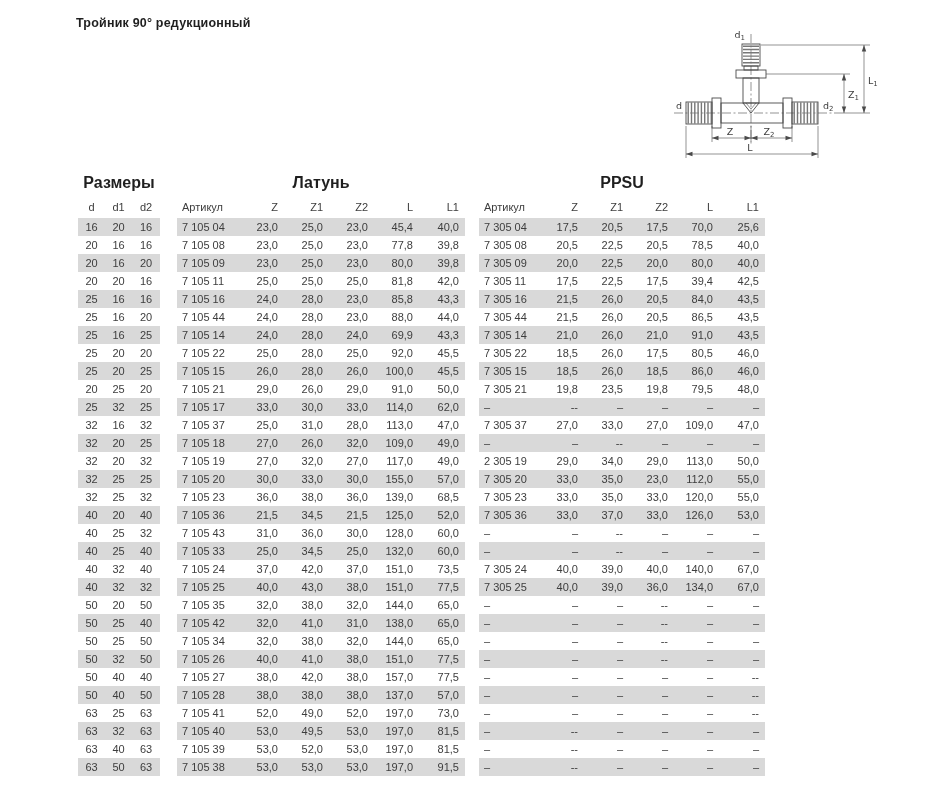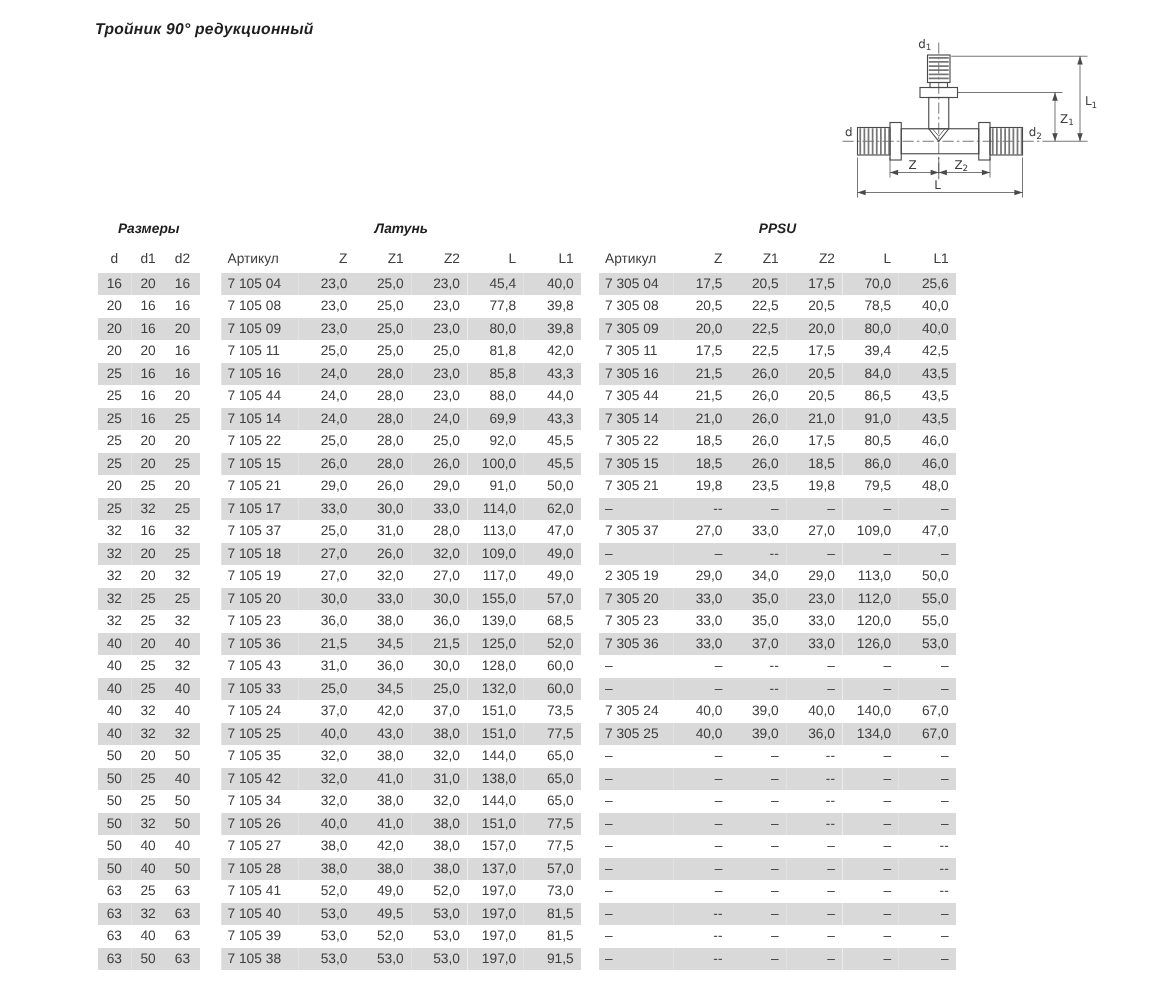--- a/index.html
+++ b/index.html
@@ -3,31 +3,31 @@
 <meta charset="utf-8">
 <style>
   html,body{margin:0;padding:0;}
   body{
     width:938px;height:800px;position:relative;background:#ffffff;
     font-family:"Liberation Sans",sans-serif;color:#3d3d3d;
     -webkit-font-smoothing:antialiased;
   }
   .page-title{
     position:absolute;left:76px;top:16px;
-    font-size:12.5px;font-weight:bold;color:#1f1f1f;letter-spacing:.2px;font-style:italic;
+    font-size:12.5px;font-weight:bold;color:#1f1f1f;letter-spacing:.2px;
   }
   .diagram{position:absolute;left:648px;top:18px;}
   .diagram text{font-family:"DejaVu Sans",sans-serif;font-size:9.5px;fill:#3d3d3d;}
   .diagram .sub{font-size:7px;}
   table.spec{
     position:absolute;left:78px;top:170px;border-collapse:collapse;table-layout:fixed;
     font-size:11px;color:#3d3d3d;
   }
   table.spec th{font-weight:normal;padding:0;}
-  table.spec .group-h{font-weight:bold;font-size:11px;color:#1f1f1f;text-align:center;height:26px;vertical-align:middle;font-style:italic;}
+  table.spec .group-h{font-weight:bold;font-size:16px;color:#1f1f1f;text-align:center;height:26px;vertical-align:middle;}
   table.spec thead tr.colhead th{height:22px;vertical-align:middle;}
   table.spec td{height:18px;padding:0;line-height:18px;vertical-align:middle;white-space:nowrap;overflow:hidden;}
   .c-size{text-align:center;}
   .c-art{text-align:left;padding-left:5px !important;}
   .c-num{text-align:right;padding-right:6px !important;}
   th.c-art{padding-left:5px;}
   th.c-num{padding-right:6px;text-align:right;}
   th.c-size{text-align:center;}
   tr.alt td{background:var(--shade,#d9d9d9);}
   tr.alt td.spacer{background:#ffffff;}

